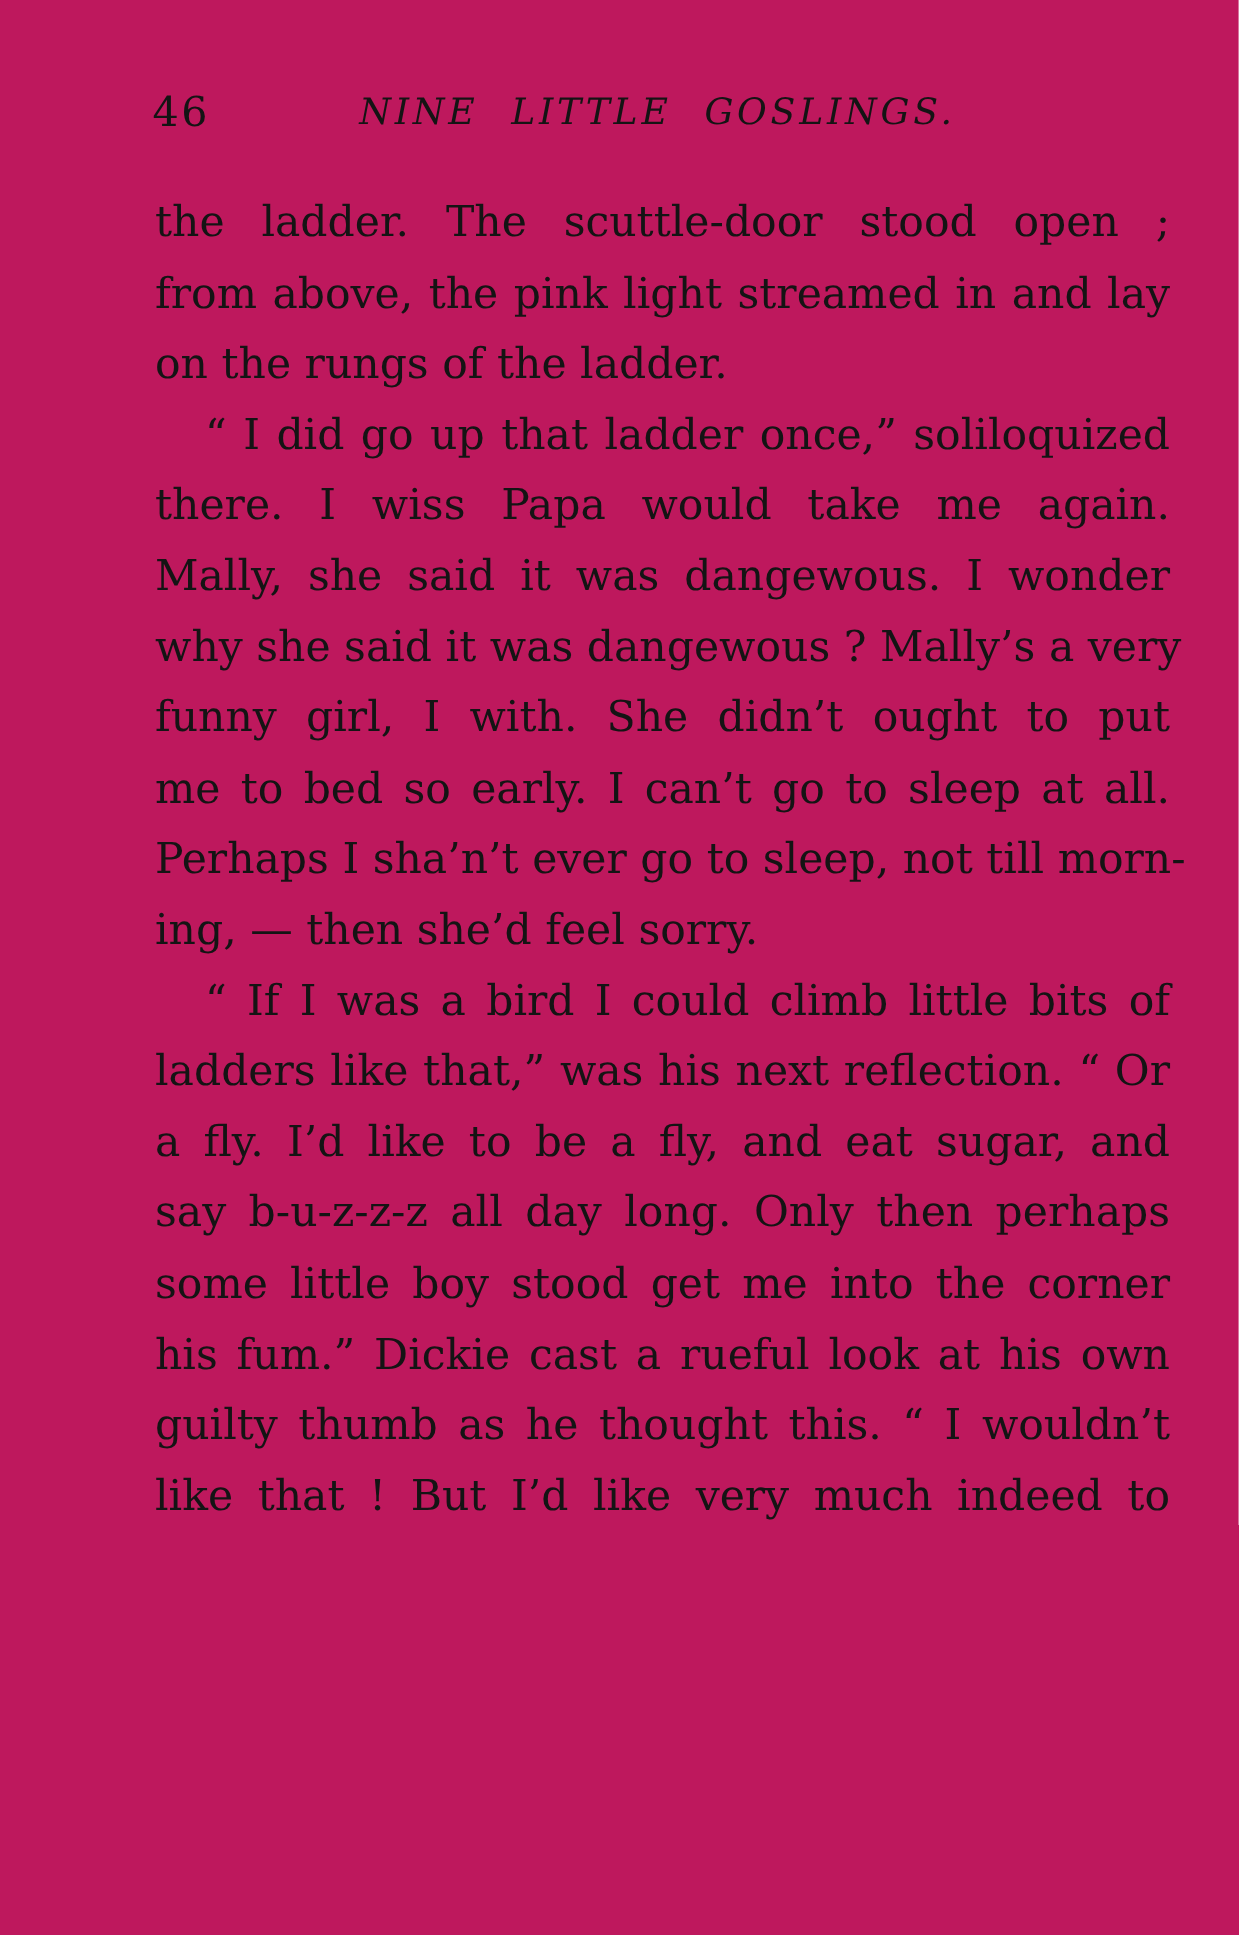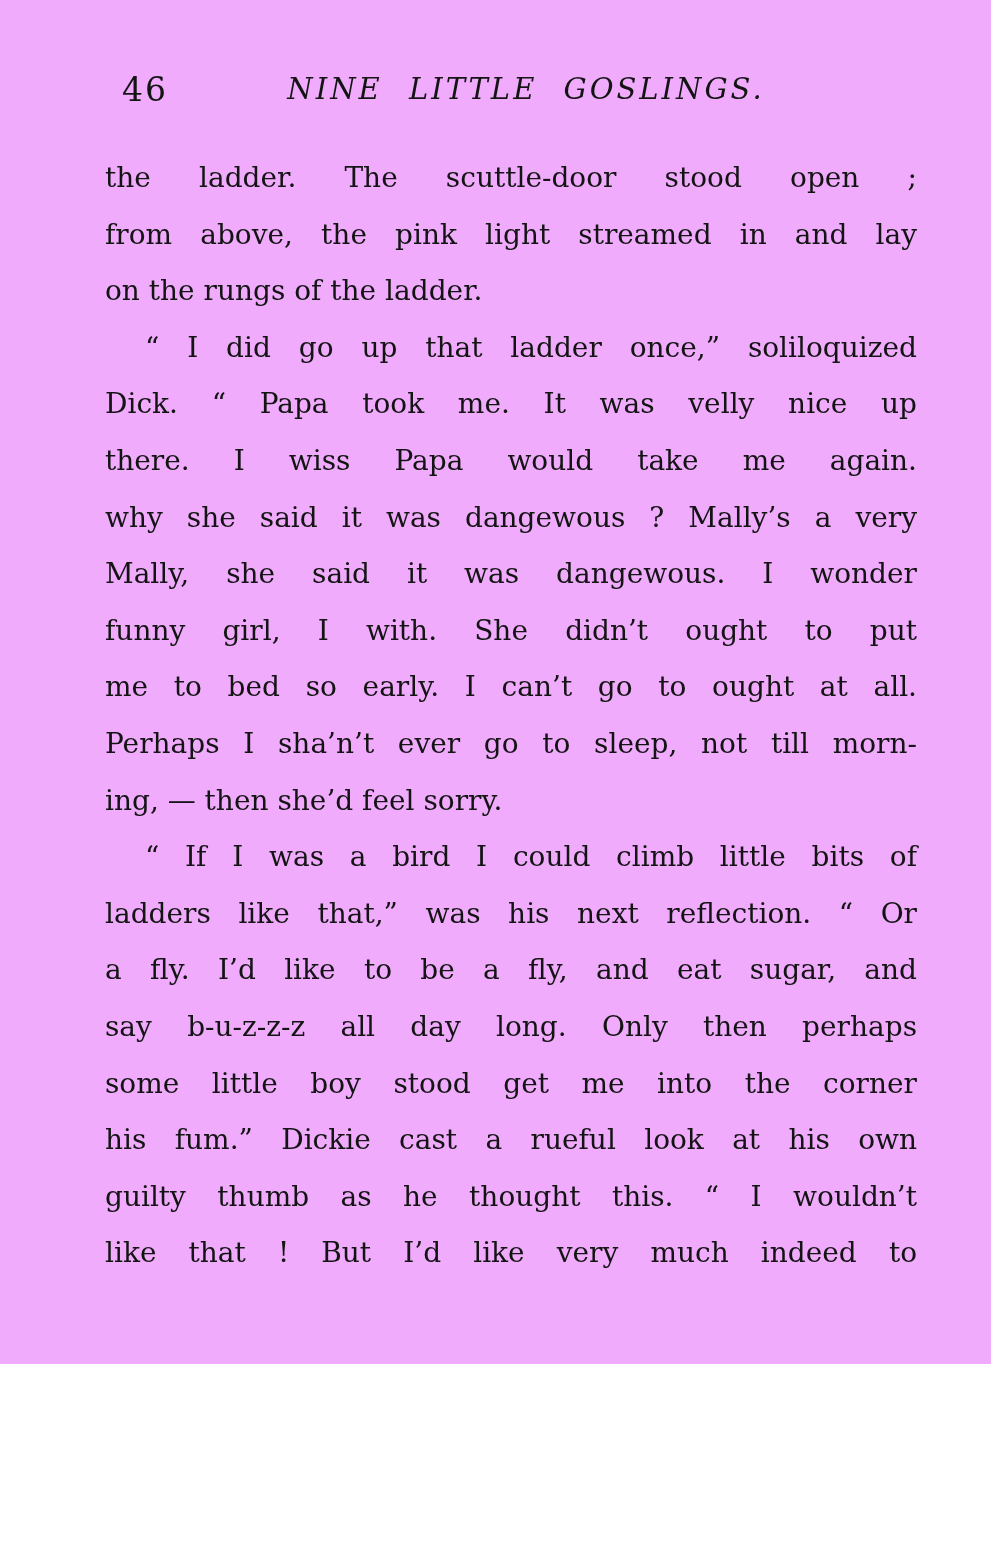--- a/index.html
+++ b/index.html
@@ -3,22 +3,22 @@
 <meta charset="utf-8">
 <style>
   html, body {
     margin: 0;
     padding: 0;
     background: #ffffff;
   }
   .sheet {
     position: relative;
     width: 991px;
-    height: 1364px;
-    background: #f0abfc;
+    height: 1548px;
+    background: #be185d;
     overflow: hidden;
     font-family: "DejaVu Serif", serif;
     color: #141414;
   }
   
   .running-head {
     position: absolute;
     top: 70px;
     left: 120px;
     right: 59px;
@@ -40,23 +40,23 @@
     font-style: italic;
     font-size: 29px;
     letter-spacing: 3px;
     word-spacing: 14px;
     white-space: nowrap;
   }
   
   .text-block {
     position: absolute;
     top: 150px;
-    left: 105px;
+    left: 124px;
     width: 812px;
-    font-size: 28px;
+    font-size: 34px;
   }
   .paragraph { margin: 0; }
   .line {
     display: block;
     height: 56.6px;
     line-height: 56.6px;
     text-align: justify;
     text-align-last: justify;
     white-space: nowrap;
   }
@@ -80,26 +80,25 @@
   <div class="text-block">
 
     <div class="paragraph">
       <span class="line">the ladder. The scuttle-door stood open ;</span>
       <span class="line">from above, the pink light streamed in and lay</span>
       <span class="line line--last">on the rungs of the ladder.</span>
     </div>
 
     <div class="paragraph">
       <span class="line line--indent">“ I did go up that ladder once,” soliloquized</span>
-      <span class="line">Dick. “ Papa took me. It was velly nice up</span>
       <span class="line">there. I wiss Papa would take me again.</span>
+      <span class="line">Mally, she said it was dangewous. I wonder</span>
       <span class="line">why she said it was dangewous ? Mally’s a very</span>
-      <span class="line">Mally, she said it was dangewous. I wonder</span>
       <span class="line">funny girl, I with. She didn’t ought to put</span>
-      <span class="line">me to bed so early. I can’t go to ought at all.</span>
+      <span class="line">me to bed so early. I can’t go to sleep at all.</span>
       <span class="line">Perhaps I sha’n’t ever go to sleep, not till morn-</span>
       <span class="line line--last">ing, — then she’d feel sorry.</span>
     </div>
 
     <div class="paragraph">
       <span class="line line--indent">“ If I was a bird I could climb little bits of</span>
       <span class="line">ladders like that,” was his next reflection. “ Or</span>
       <span class="line">a fly. I’d like to be a fly, and eat sugar, and</span>
       <span class="line">say b-u-z-z-z all day long. Only then perhaps</span>
       <span class="line">some little boy stood get me into the corner</span>

